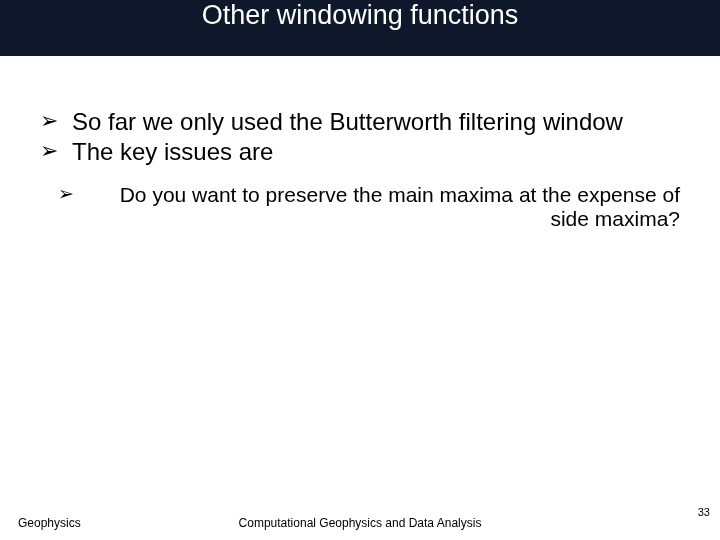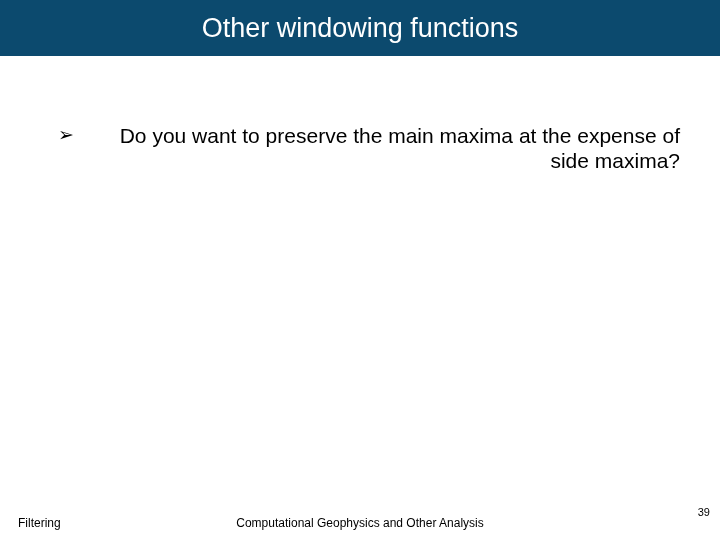--- a/index.html
+++ b/index.html
@@ -3,25 +3,24 @@
 <meta charset="utf-8">
 <style>
   * { margin: 0; padding: 0; box-sizing: border-box; }
   html, body { width: 720px; height: 540px; overflow: hidden; }
   body {
     background: #ffffff;
     font-family: Arial, Helvetica, sans-serif;
     position: relative;
   }
   .titlebar {
-    background: #0c4a6e;
+    background: #0f172a;
     color: #ffffff;
     height: 56px;
     display: flex;
-    align-items: center;
     justify-content: center;
     font-size: 27px;
   }
   .content {
     padding: 52px 40px 0 40px;
   }
   .bullet-list {
     list-style: none;
     font-size: 24px;
     color: #000;
@@ -90,23 +89,25 @@
 </style>
 </head>
 <body>
 
 <div class="titlebar">
   <span>Other windowing functions</span>
 </div>
 
 <div class="content">
   <ul class="bullet-list">
+    <li><span>So far we only used the Butterworth filtering window</span></li>
+    <li><span>The key issues are</span></li>
   </ul>
   <ul class="sub-list">
     <li><span>Do you want to preserve the main maxima at the expense of side maxima?</span></li>
   </ul>
 </div>
 
 <div class="footer">
-  <div class="footer-left">Filtering</div>
-  <div class="footer-center">Computational Geophysics and Other Analysis</div>
-  <div class="footer-right">39</div>
+  <div class="footer-left">Geophysics</div>
+  <div class="footer-center">Computational Geophysics and Data Analysis</div>
+  <div class="footer-right">33</div>
 </div>
 
 </body></html>

